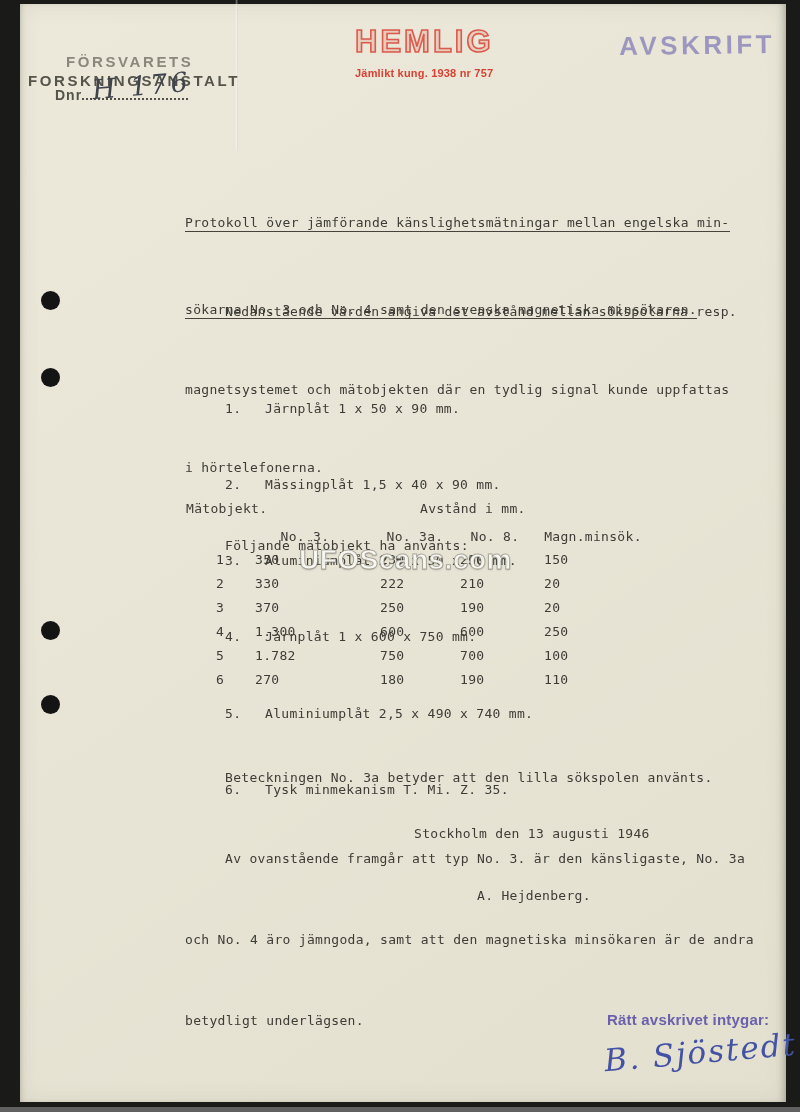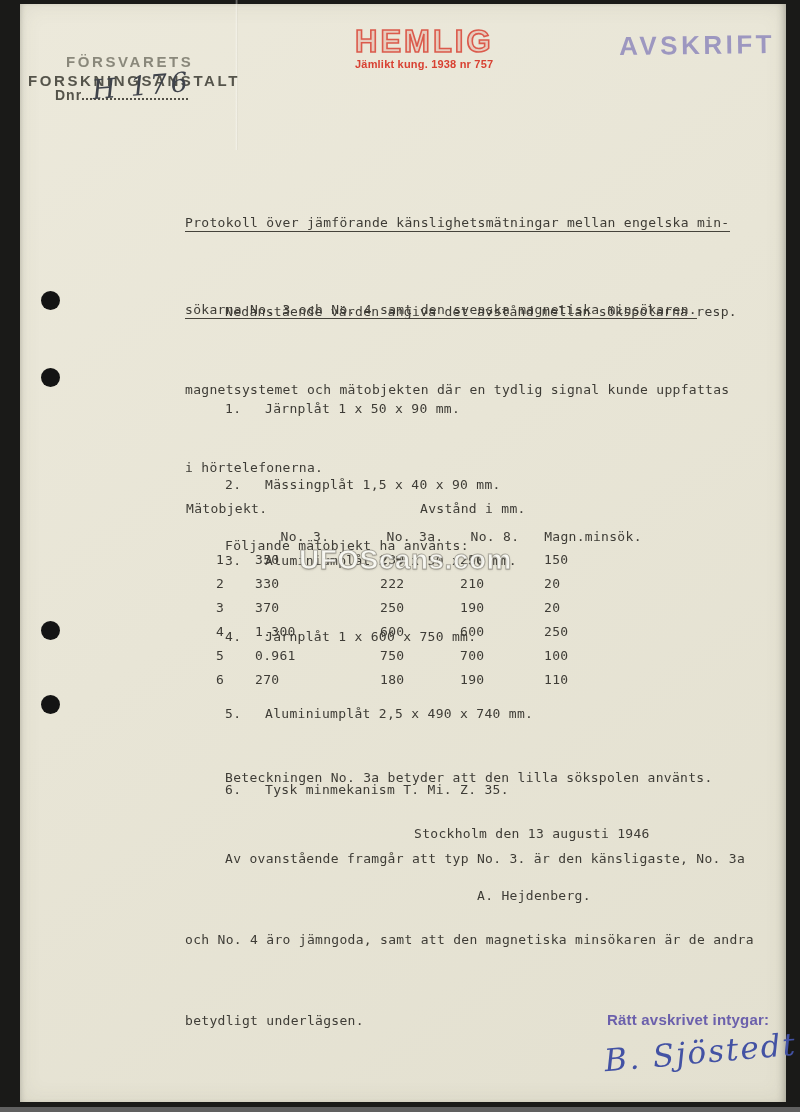--- a/index.html
+++ b/index.html
@@ -37,21 +37,21 @@
   .dnr-dots{display:inline-block;width:106px;border-bottom:2.2px dotted #514f47;height:12px;}
   .dnr-hand{position:absolute;left:92px;top:70px;font-family:"DejaVu Serif",serif;
     font-style:italic;font-size:27px;color:#3f434b;transform:rotate(-5deg);letter-spacing:3px;}
 
   
   .hemlig{position:absolute;left:355px;top:27px;}
   .hemlig-title{font-family:"Liberation Sans",sans-serif;font-weight:700;font-size:31px;
     letter-spacing:3px;color:rgba(216,62,48,0.16);-webkit-text-stroke:1.6px rgba(216,62,48,.82);
     line-height:30px;}
   .hemlig-sub{font-family:"Liberation Sans",sans-serif;font-weight:700;font-size:11px;
-    color:#d84132;letter-spacing:.2px;margin-top:1px;}
+    color:#d84132;letter-spacing:.2px;margin-top:10px;}
 
   
   .avskrift{position:absolute;left:619px;top:30px;font-family:"Liberation Sans",sans-serif;
     font-weight:700;font-size:26px;letter-spacing:3.5px;color:#908abc;opacity:.85;
     transform:rotate(-.8deg);}
 
   .title-block{line-height:29px;}
   .intro-block{line-height:26px;}
   .indent{padding-left:40px;}
   .list-block{line-height:25.4px;}
@@ -162,21 +162,21 @@
     <div class="v3">190</div>
     <div class="v4">20</div>
 
     <div class="c0">4</div>
     <div class="v1">1.300</div>
     <div class="v2">600</div>
     <div class="v3">600</div>
     <div class="v4">250</div>
 
     <div class="c0">5</div>
-    <div class="v1">0.961</div>
+    <div class="v1">1.782</div>
     <div class="v2">750</div>
     <div class="v3">700</div>
     <div class="v4">100</div>
 
     <div class="c0">6</div>
     <div class="v1">270</div>
     <div class="v2">180</div>
     <div class="v3">190</div>
     <div class="v4">110</div>
   </div>

